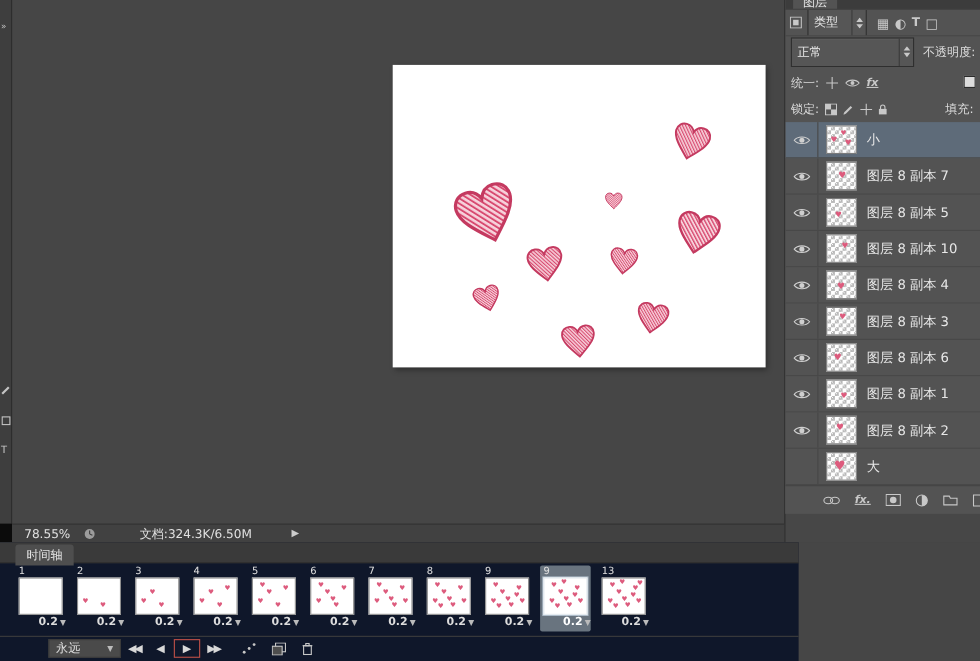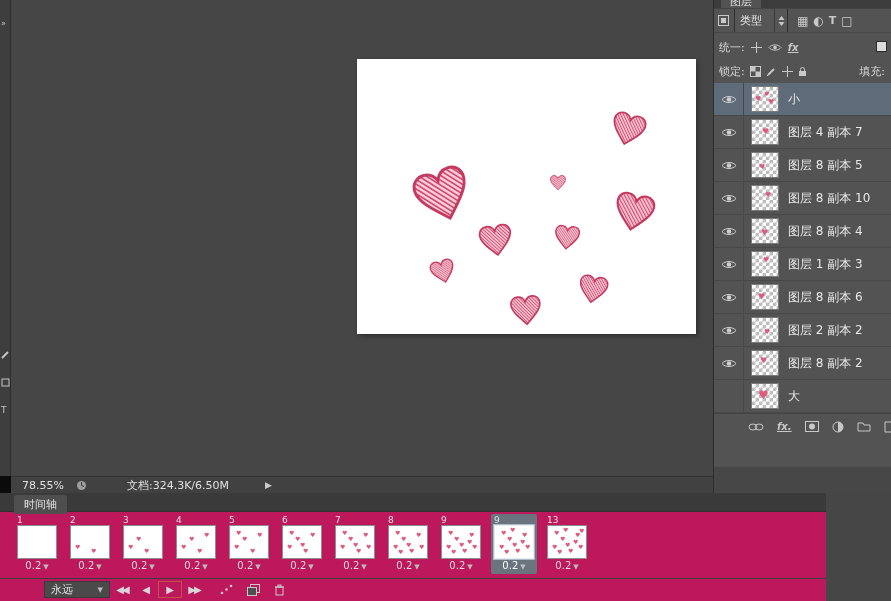--- a/index.html
+++ b/index.html
@@ -66,29 +66,29 @@
 
   
   .status-bar { position:absolute; left:11px; top:476px; width:702px; height:17px;
     background:#414141; border-top:1px solid #333; display:flex; align-items:center; font-size:11px; color:#e0e0e0; }
   .status-zoom { margin-left:11px; }
   .status-clock { margin-left:12px; display:inline-flex; }
   .status-doc { margin-left:40px; }
   .status-expand { margin-left:36px; font-size:9px; color:#cccccc; }
 
   
-  .timeline { position:absolute; left:0; top:493px; width:826px; height:108px; background:#be185d; }
+  .timeline { position:absolute; left:0; top:493px; width:726px; height:108px; background:#0f172a; }
   .tl-header { height:19px; background:#3a3a3a; border-bottom:1px solid #2f2f2f; }
   .tl-header .tab { display:inline-block; margin-left:14px; padding:0 10px; height:19px; line-height:19px;
     background:#4e4e4e; font-size:11px; color:#e2e2e2; border-radius:3px 3px 0 0; }
   .tl-frames { display:flex; align-items:flex-start; gap:7px; padding:2px 0 0 14px; height:66px; }
   .frame { width:46px; padding:1px 0 3px; border-radius:2px; }
   .frame-num { font-size:9px; color:#e0e0e0; margin-left:3px; height:10px; }
   .frame-thumb { position:relative; width:40px; height:34px; margin:0 auto; background:#fff; border:1px solid #8e8e8e; overflow:hidden; }
-  .frame-delay { text-align:center; font-size:10px; color:#dddddd; margin-top:1px; white-space:nowrap; }
+  .frame-delay { text-align:right; font-size:10px; color:#dddddd; margin-top:1px; white-space:nowrap;font-weight:bold; }
   .frame-delay .dd { font-size:7px; color:#bbbbbb; margin-left:2px; }
   .frame.selected { background:#69747f; }
   .frame.selected .frame-thumb { border-color:#e5ebf1; box-shadow:0 0 0 1px #aebcc9; }
   .frame.selected .frame-delay { color:#ffffff; }
   .frame .mini-heart { font-size:6px; }
 
   .tl-controls { display:flex; align-items:center; height:22px; border-top:1px solid #3c3c3c; padding-left:14px; }
   .loop-select { display:inline-flex; align-items:center; justify-content:space-between;
     width:66px; height:17px; margin-left:30px; padding:0 6px; border:1px solid #3a3a3a;
     background:#4a4a4a; font-size:11px; color:#e0e0e0; }
@@ -180,20 +180,32 @@
                 <path d="M3.5,10 L0.5,6 H6.5 Z" fill="#c8c8c8"></path>
               </svg>
           </span>
         </div>
         <span class="glyph" style="margin-left:4px">▦</span>
         <span class="glyph">◐</span>
         <span class="glyph" style="font-size:11px;font-weight:bold">T</span>
         <span class="glyph">□</span>
       </div>
 
+      <div class="blend-row">
+        <div class="ps-select blend-select">
+          <span class="sel-text">正常</span>
+          <span class="arrows">
+            <svg width="7" height="10" viewBox="0 0 7 10">
+                <path d="M3.5,0 L6.5,4 H0.5 Z" fill="#c8c8c8"></path>
+                <path d="M3.5,10 L0.5,6 H6.5 Z" fill="#c8c8c8"></path>
+              </svg>
+          </span>
+        </div>
+        <span class="panel-label">不透明度:</span>
+      </div>
 
       <div class="unify-row">
         <span class="panel-label">统一:</span>
         <span class="icon-btn">
           <svg width="11" height="11" viewBox="0 0 11 11">
               <path d="M5.5,0 V11 M0,5.5 H11" stroke="#c8c8c8"></path>
             </svg>
         </span>
         <span class="icon-btn">
           <svg width="14" height="9" viewBox="0 0 14 9">
@@ -255,21 +267,21 @@
         <div class="layer-row">
           <div class="eye-cell">
               <svg width="16" height="11" viewBox="0 0 16 11">
                 <path d="M1,5.5 C4,1.5 12,1.5 15,5.5 C12,9.5 4,9.5 1,5.5 Z" fill="none" stroke="#cfcfcf"></path>
                 <circle cx="8" cy="5.5" r="2.3" fill="#cfcfcf"></circle>
               </svg>
             </div>
           <div class="thumb">
               <span class="mini-heart" style="left: 10px; top: 8px; font-size: 8px;">♥</span>
             </div>
-          <span class="layer-name">图层 4 副本 7</span>
+          <span class="layer-name">图层 8 副本 7</span>
         </div>
         <div class="layer-row">
           <div class="eye-cell">
               <svg width="16" height="11" viewBox="0 0 16 11">
                 <path d="M1,5.5 C4,1.5 12,1.5 15,5.5 C12,9.5 4,9.5 1,5.5 Z" fill="none" stroke="#cfcfcf"></path>
                 <circle cx="8" cy="5.5" r="2.3" fill="#cfcfcf"></circle>
               </svg>
             </div>
           <div class="thumb">
               <span class="mini-heart" style="left: 7px; top: 11px; font-size: 7px;">♥</span>
@@ -303,21 +315,21 @@
         <div class="layer-row">
           <div class="eye-cell">
               <svg width="16" height="11" viewBox="0 0 16 11">
                 <path d="M1,5.5 C4,1.5 12,1.5 15,5.5 C12,9.5 4,9.5 1,5.5 Z" fill="none" stroke="#cfcfcf"></path>
                 <circle cx="8" cy="5.5" r="2.3" fill="#cfcfcf"></circle>
               </svg>
             </div>
           <div class="thumb">
               <span class="mini-heart" style="left: 11px; top: 5px; font-size: 7px;">♥</span>
             </div>
-          <span class="layer-name">图层 1 副本 3</span>
+          <span class="layer-name">图层 8 副本 3</span>
         </div>
         <div class="layer-row">
           <div class="eye-cell">
               <svg width="16" height="11" viewBox="0 0 16 11">
                 <path d="M1,5.5 C4,1.5 12,1.5 15,5.5 C12,9.5 4,9.5 1,5.5 Z" fill="none" stroke="#cfcfcf"></path>
                 <circle cx="8" cy="5.5" r="2.3" fill="#cfcfcf"></circle>
               </svg>
             </div>
           <div class="thumb">
               <span class="mini-heart" style="left: 6px; top: 8px; font-size: 8px;">♥</span>
@@ -327,21 +339,21 @@
         <div class="layer-row">
           <div class="eye-cell">
               <svg width="16" height="11" viewBox="0 0 16 11">
                 <path d="M1,5.5 C4,1.5 12,1.5 15,5.5 C12,9.5 4,9.5 1,5.5 Z" fill="none" stroke="#cfcfcf"></path>
                 <circle cx="8" cy="5.5" r="2.3" fill="#cfcfcf"></circle>
               </svg>
             </div>
           <div class="thumb">
               <span class="mini-heart" style="left: 12px; top: 11px; font-size: 7px;">♥</span>
             </div>
-          <span class="layer-name">图层 2 副本 2</span>
+          <span class="layer-name">图层 8 副本 1</span>
         </div>
         <div class="layer-row">
           <div class="eye-cell">
               <svg width="16" height="11" viewBox="0 0 16 11">
                 <path d="M1,5.5 C4,1.5 12,1.5 15,5.5 C12,9.5 4,9.5 1,5.5 Z" fill="none" stroke="#cfcfcf"></path>
                 <circle cx="8" cy="5.5" r="2.3" fill="#cfcfcf"></circle>
               </svg>
             </div>
           <div class="thumb">
               <span class="mini-heart" style="left: 8px; top: 6px; font-size: 8px;">♥</span>

